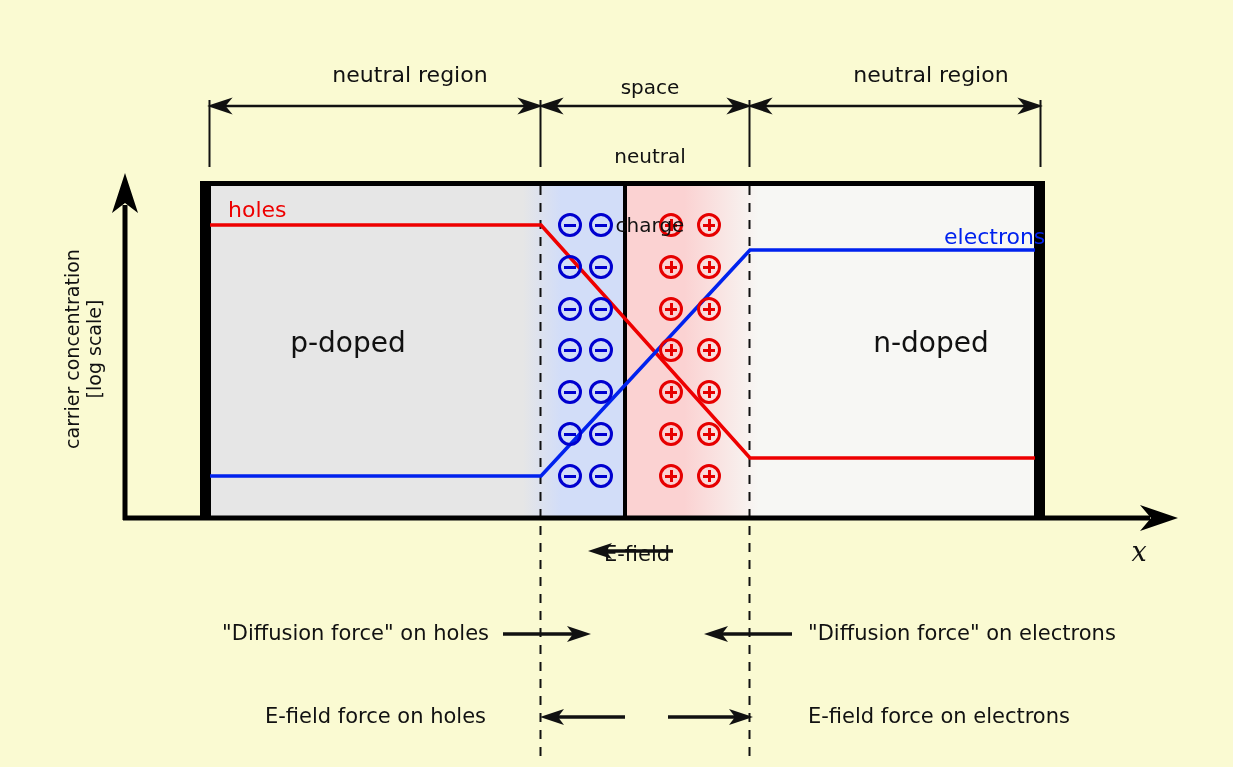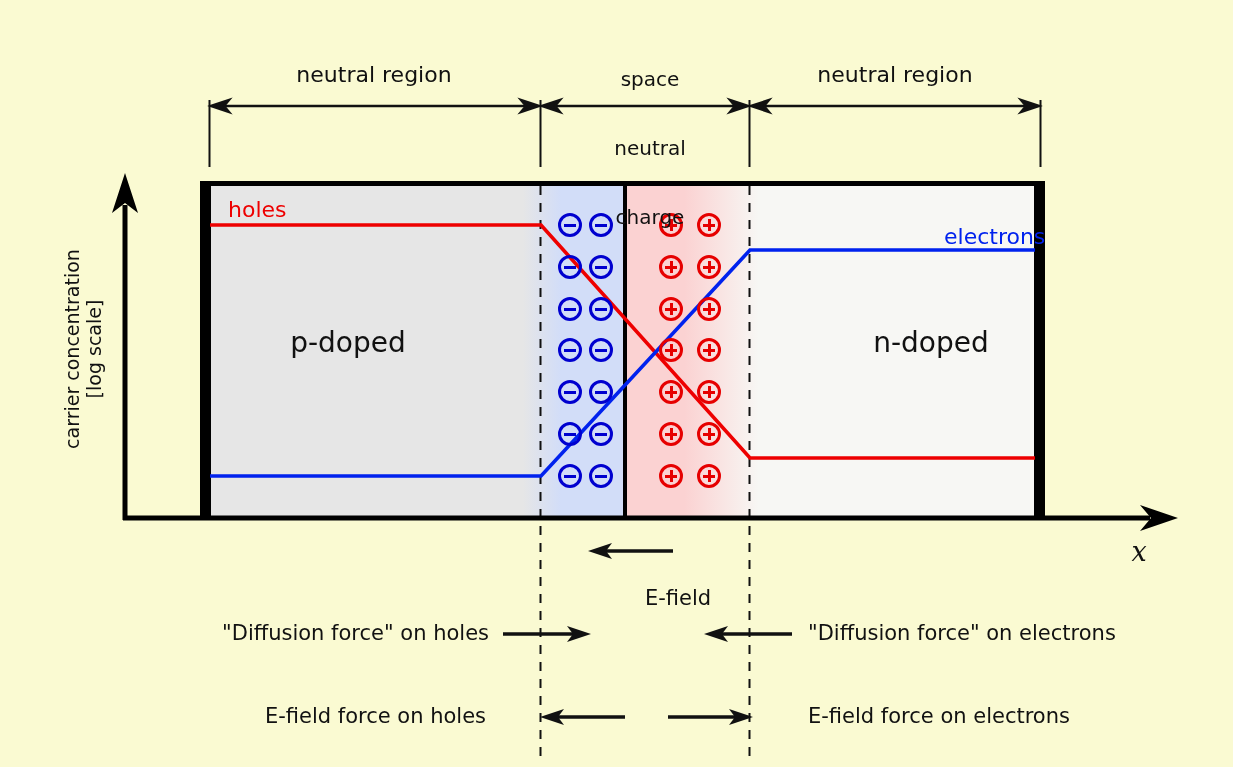--- a/index.html
+++ b/index.html
@@ -28,21 +28,21 @@
   #symbols{position:absolute;left:0;top:0;width:1233px;height:767px;pointer-events:none;}
   .sym{position:absolute;width:18px;height:18px;border-radius:50%;box-sizing:content-box;}
   .sym-minus{border:3px solid #0000cf;}
   .sym-plus{border:3px solid #e60000;}
   .sym::before{content:"";position:absolute;left:3px;top:7.5px;width:12px;height:3px;}
   .sym-minus::before{background:#0000cf;}
   .sym-plus::before{background:#e60000;}
   .sym-plus::after{content:"";position:absolute;left:7.5px;top:3px;width:3px;height:12px;background:#e60000;}
 
   
-  .t-region{font-size:22px;}
+  .t-region{font-size:22px;margin-left:36px;}
   .t-scr{font-size:20px;line-height:23px;}
   .t-doped{font-size:28px;}
   .t-curve{font-size:22px;}
   .t-annot{font-size:21px;}
   .t-axis{font-size:19px;line-height:22px;}
   .t-x{font-family:"DejaVu Serif","Liberation Serif",serif;font-style:italic;font-size:27px;}
   .right-align{text-align:right;}
   #y-axis-label{
     left:83px;top:349px;
     transform:translate(-50%,-50%) rotate(-90deg);
@@ -146,37 +146,37 @@
       <div class="sym sym-minus" style="left: 589px; top: 422px;"></div>
       <div class="sym sym-plus" style="left: 659px; top: 422px;"></div>
       <div class="sym sym-plus" style="left: 697px; top: 422px;"></div>
       <div class="sym sym-minus" style="left: 558px; top: 464px;"></div>
       <div class="sym sym-minus" style="left: 589px; top: 464px;"></div>
       <div class="sym sym-plus" style="left: 659px; top: 464px;"></div>
       <div class="sym sym-plus" style="left: 697px; top: 464px;"></div>
     </div>
 
   <div class="lbl t-region center" style="left:374px;top:62px;">neutral region</div>
-  <div class="lbl t-scr center" style="left:650px;top:22px;">
+  <div class="lbl t-scr center" style="left:650px;top:30px;">
     <div>space</div>
     <div>neutral</div>
     <div>charge</div>
   </div>
   <div class="lbl t-region center" style="left:895px;top:62px;">neutral region</div>
 
   <div class="lbl t-axis" id="y-axis-label">
     <div>carrier concentration</div>
     <div>[log scale]</div>
   </div>
   <div class="lbl t-x center" style="left:1139px;top:536px;">x</div>
 
   <div class="lbl t-doped center" style="left:348px;top:326px;">p-doped</div>
   <div class="lbl t-doped center" style="left:931px;top:326px;">n-doped</div>
   <div class="lbl t-curve" style="left:228px;top:197px;color:#ee0000;">holes</div>
   <div class="lbl t-curve" style="left:944px;top:224px;color:#0022ee;">electrons</div>
 
-  <div class="lbl t-annot center" style="left:637px;top:586px;margin-left:41px;">E-field</div>
+  <div class="lbl t-annot center" style="left:637px;top:542px;">E-field</div>
   <div class="lbl t-annot right-align" style="left:179px;top:621px;width:310px;">"Diffusion force" on holes</div>
   <div class="lbl t-annot" style="left:808px;top:621px;">"Diffusion force" on electrons</div>
   <div class="lbl t-annot" style="left:808px;top:704px;">E-field force on electrons</div>
   <div class="lbl t-annot right-align" style="left:176px;top:704px;width:310px;">E-field force on holes</div>
 
 </div>
 
 </body></html>

